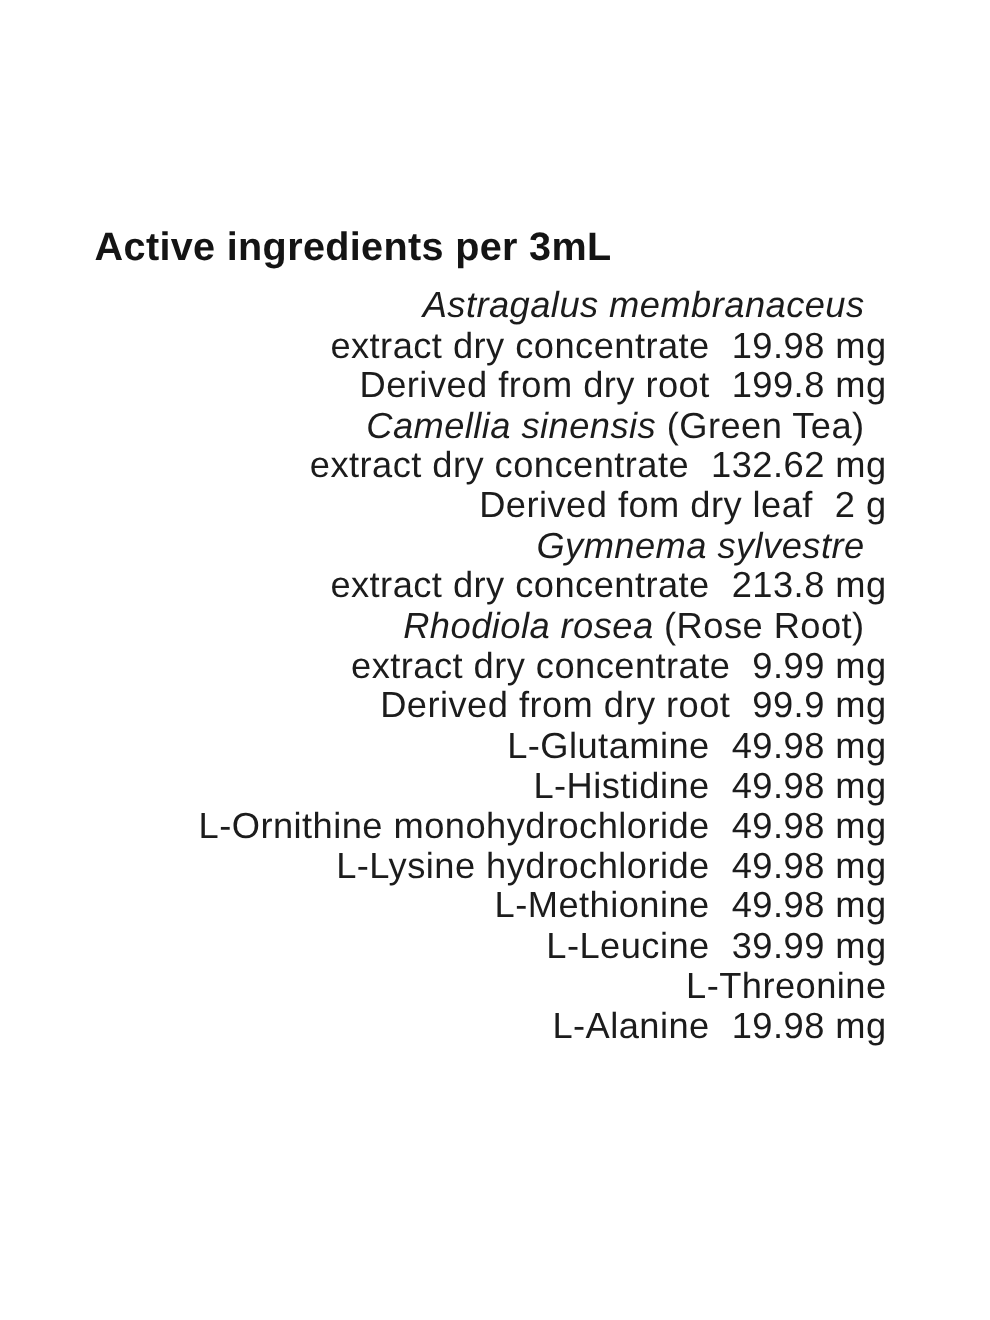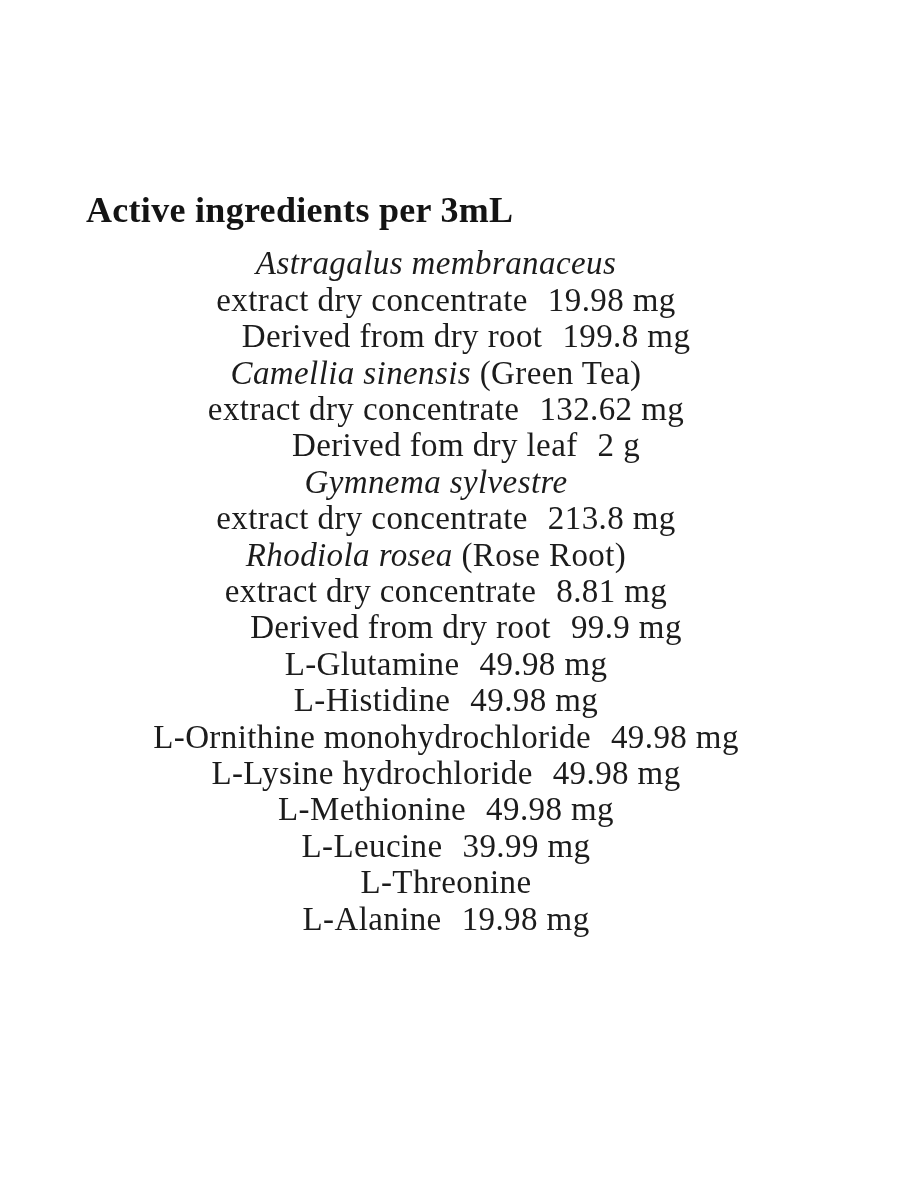--- a/index.html
+++ b/index.html
@@ -12,40 +12,39 @@
       width: 900px;
       height: 1200px;
       position: relative;
       overflow: hidden;
       font-family: "Liberation Sans", "DejaVu Sans", sans-serif;
       color: #1c1c1c;
     }
     .panel {
       position: absolute;
       left: 86px;
-      top: 190px;
+      top: 204px;
       width: 720px;
-      font-family: Liberation Serif, serif;
     }
     .panel-title {
       margin: 0 0 15px 0;
       font-size: 36px;
       line-height: 1.12;
       font-weight: 700;
       letter-spacing: 0.3px;
       color: #141414;
     }
     .rows {
       font-size: 33px;
       font-weight: 400;
       letter-spacing: 0.4px;
     }
     .row {
       display: flex;
-      justify-content: center;
+      justify-content: flex-end;
       align-items: baseline;
       line-height: 36.4px;
       white-space: nowrap;
     }
     .row .nm { flex: 0 1 auto; }
     .row.indent .nm { padding-left: 40px; }
     .row .val {
       flex: 0 0 auto;
       text-align: right;
       padding-left: 20px;
@@ -101,21 +100,21 @@
     </div>
 
 
     <div class="row">
       <span class="nm"><em>Rhodiola rosea</em><span> (Rose Root)</span></span>
       <span class="val"></span>
     </div>
 
     <div class="row">
       <span class="nm"><em></em><span>extract dry concentrate</span></span>
-      <span class="val">8.81 mg</span>
+      <span class="val">9.99 mg</span>
     </div>
 
     <div class="row indent">
       <span class="nm"><em></em><span>Derived from dry root</span></span>
       <span class="val">99.9 mg</span>
     </div>
 
     <div class="row">
       <span class="nm"><em></em><span>L-Glutamine</span></span>
       <span class="val">49.98 mg</span>

